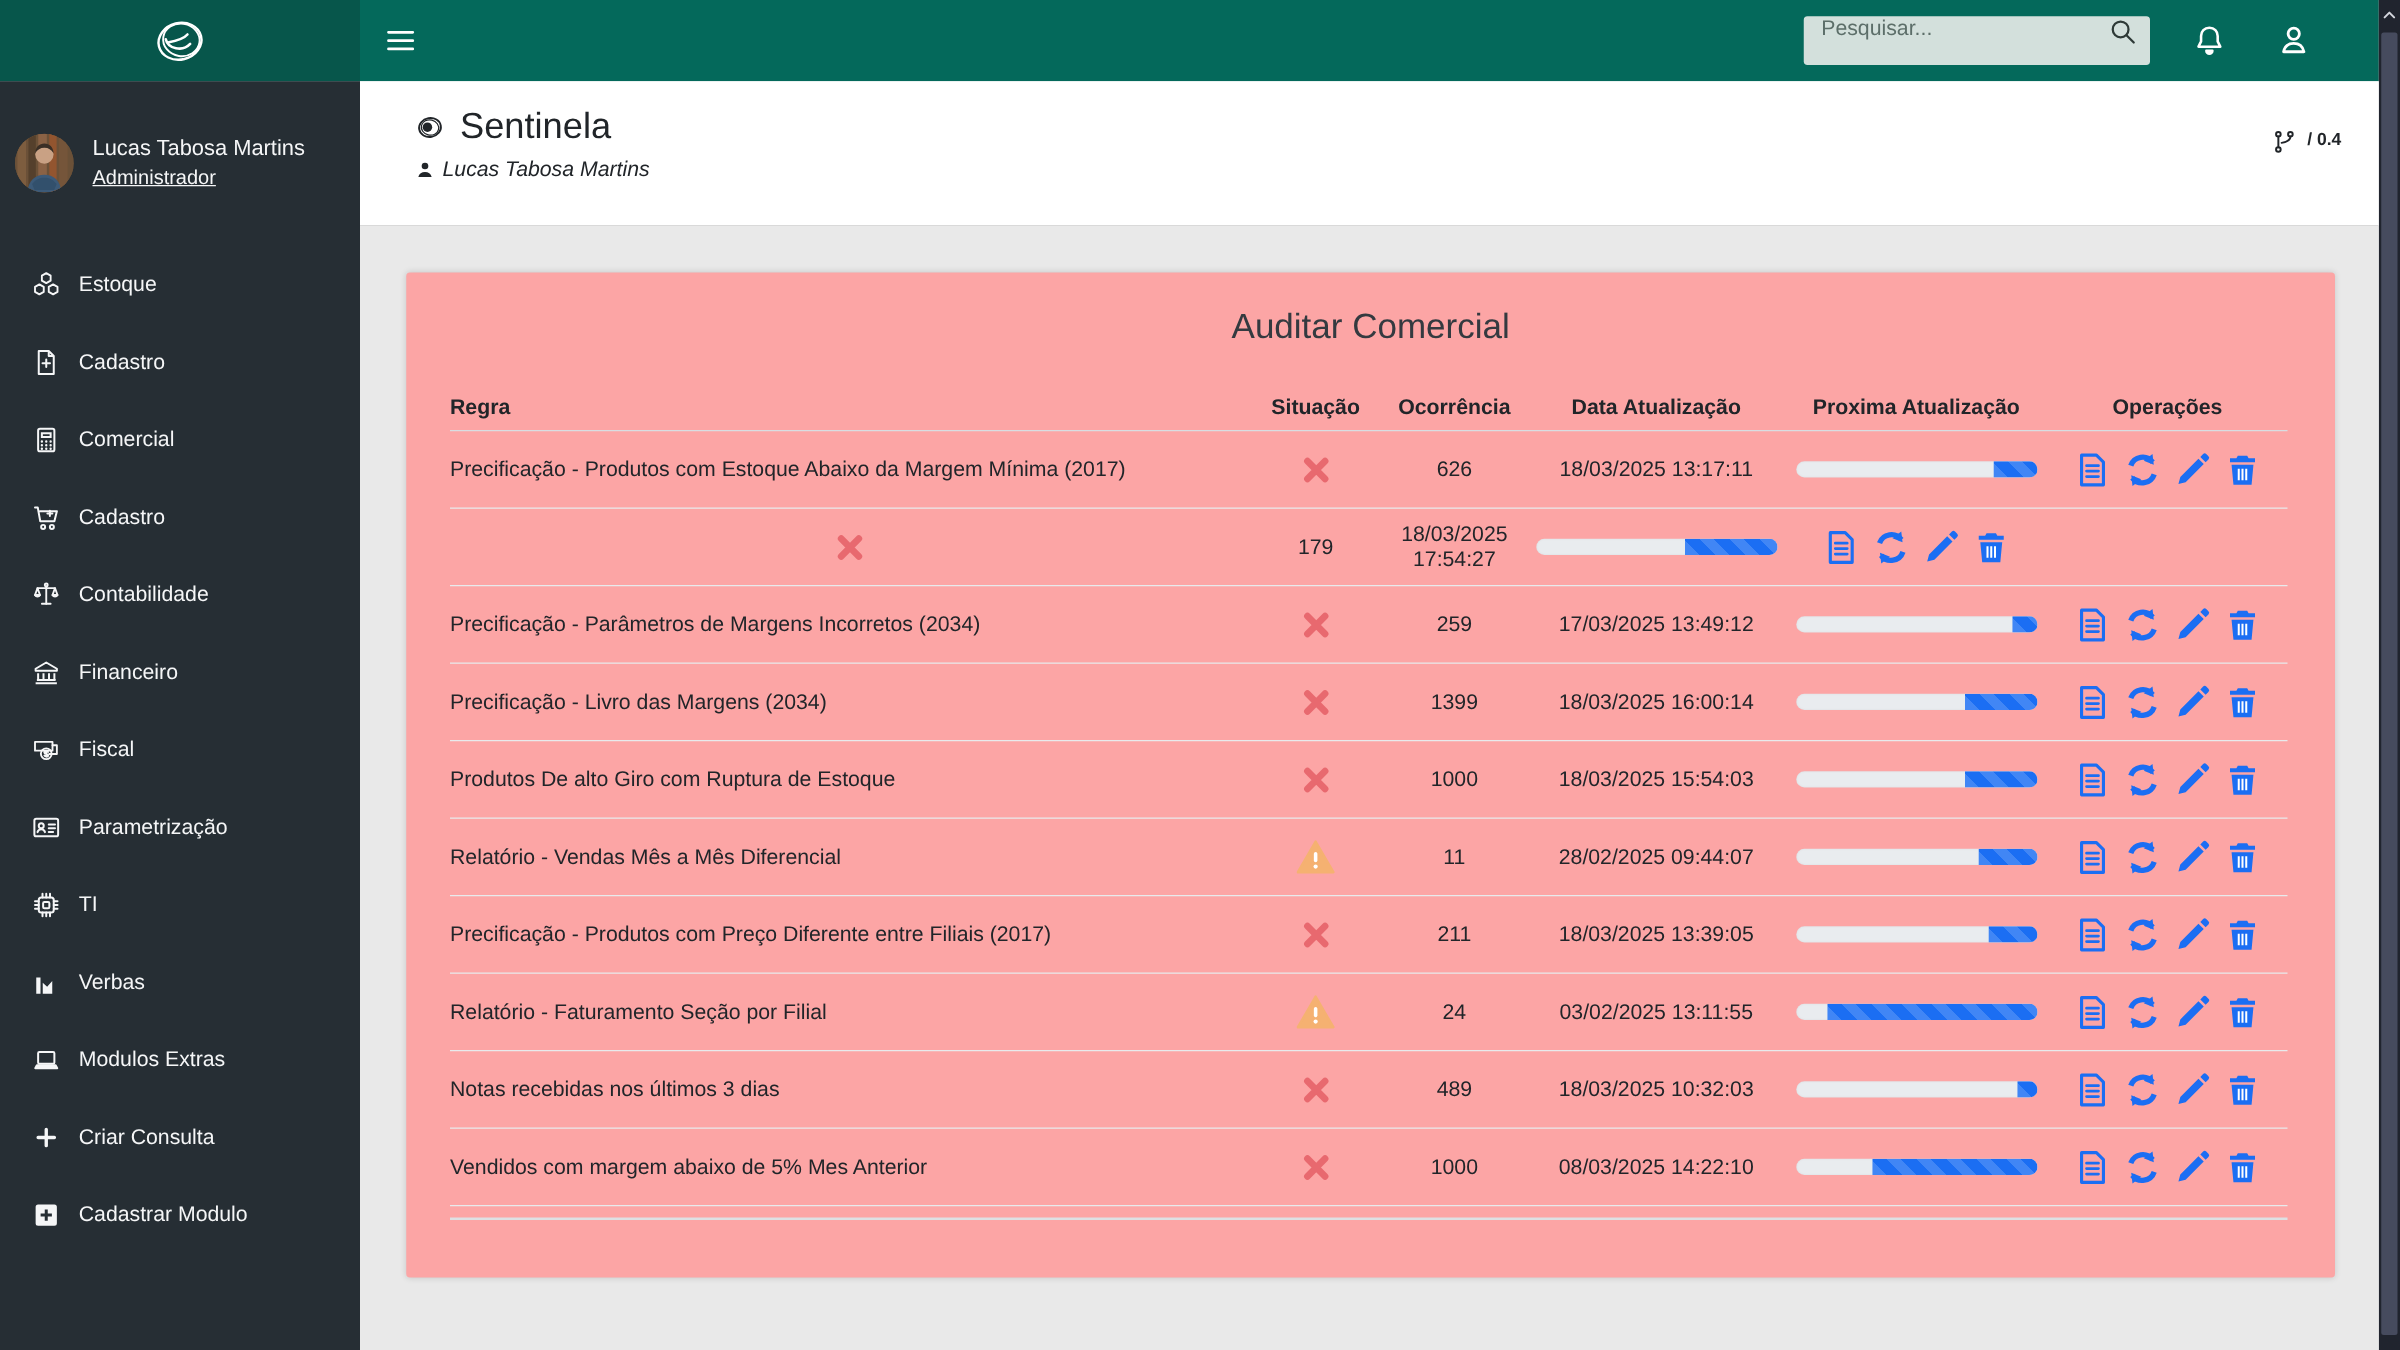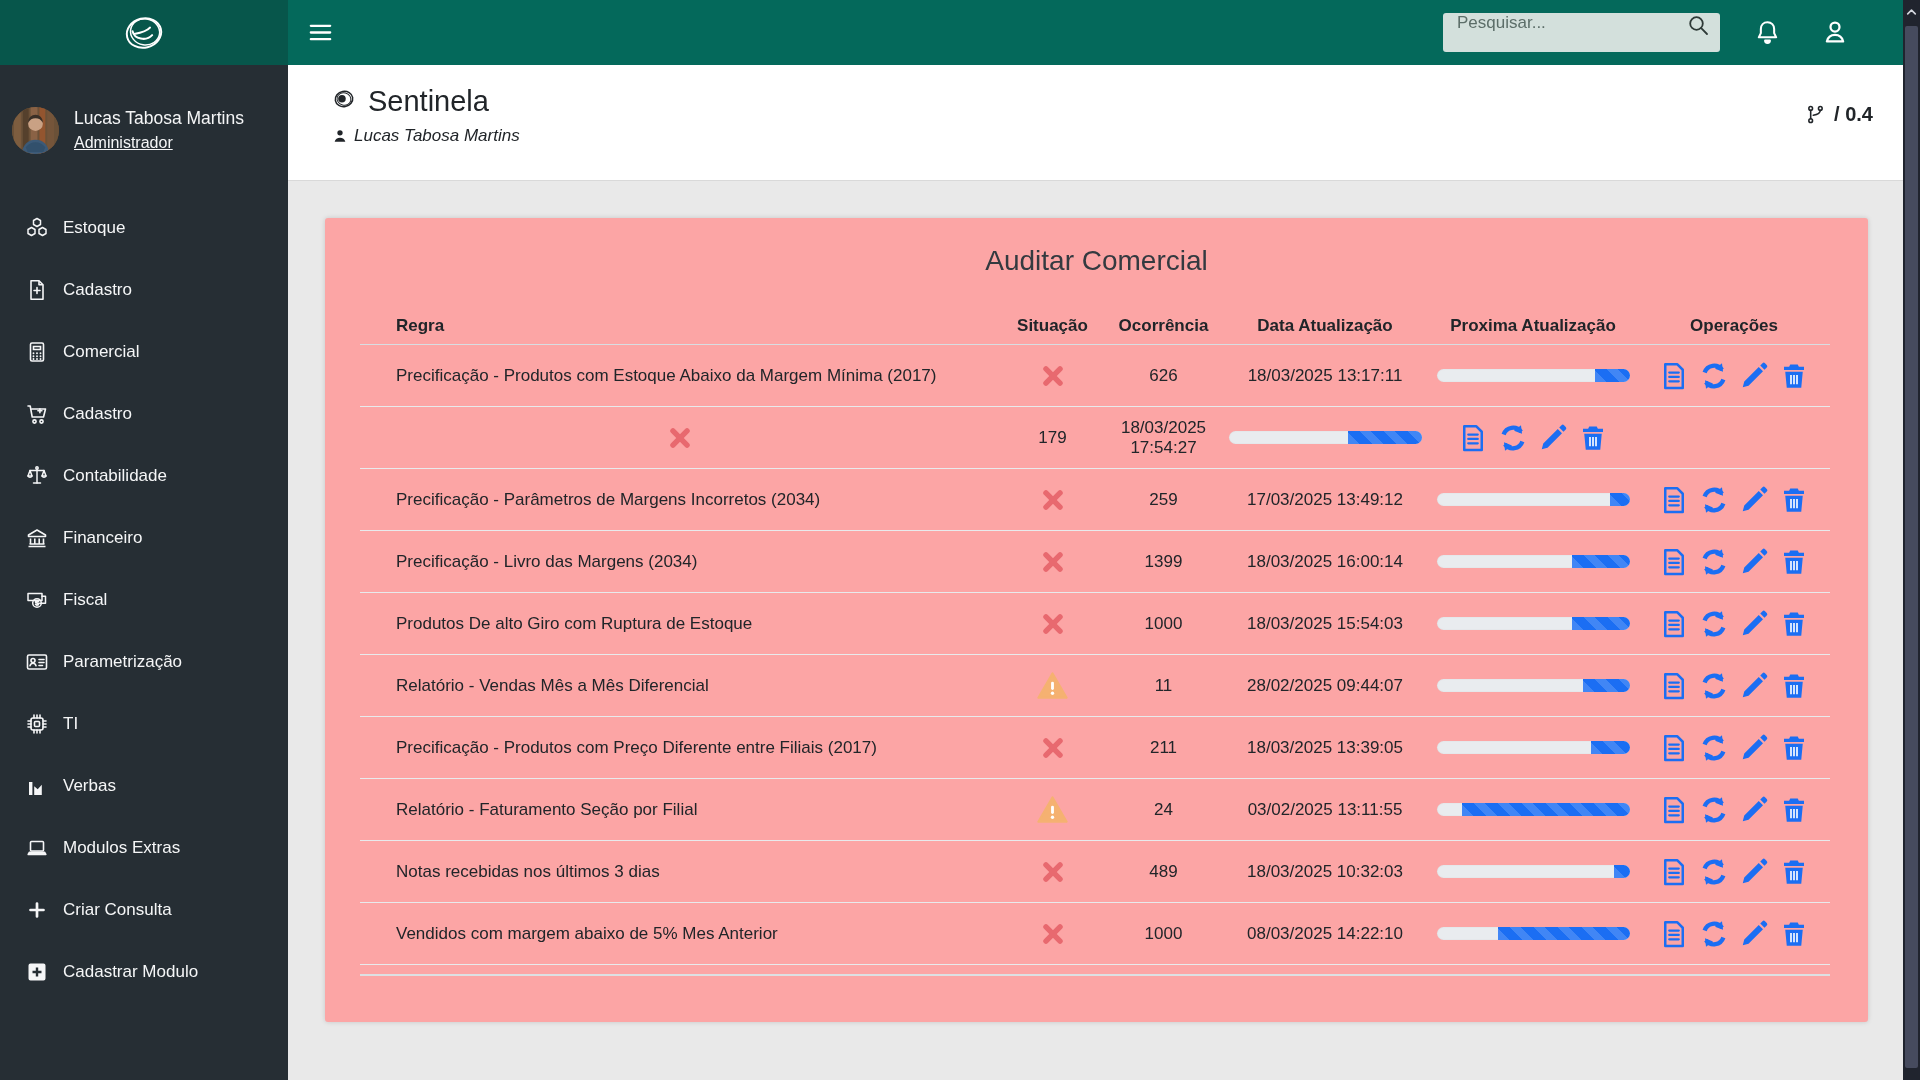--- a/index.html
+++ b/index.html
@@ -42,41 +42,41 @@
   .menu{position:absolute;left:0;top:132px;right:0;list-style:none;}
   .menu-item{height:62px;display:flex;align-items:center;padding:0 20px 0 25px;cursor:pointer;}
   .menu-icon{width:24px;height:24px;margin-right:14px;flex:0 0 24px;color:#f5f6f7;}
   .menu-label{font-size:17px;white-space:nowrap;}
   .chevron{margin-left:auto;width:17px;height:17px;color:#e8eaec;}
 
   
   .header{position:absolute;left:288px;top:65px;width:1615px;height:116px;background:#fff;
           border-bottom:1px solid #d9d9d9;}
   .header-inner{position:absolute;left:42px;top:20px;}
-  .title-row{display:flex;align-items:flex-start;gap:10px;}
+  .title-row{display:flex;align-items:center;gap:10px;}
   .sentinela-icon{width:28px;height:28px;}
   .page-title{font-size:29px;font-weight:400;color:#212529;}
   .subtitle-row{display:flex;align-items:center;gap:6px;margin-top:8px;margin-left:2px;}
   .subtitle-icon{width:16px;height:16px;color:#212529;}
   .subtitle-text{font-size:17px;font-style:italic;color:#212529;}
-  .version{position:absolute;right:30px;top:38px;display:flex;align-items:center;gap:8px;
-           font-size:20px;font-weight:700;color:#212529;}
+  .version{position:absolute;right:30px;top:38px;display:flex;align-items:flex-start;gap:8px;
+           font-size:14px;font-weight:700;color:#212529;}
   .branch-icon{width:21px;height:21px;color:#212529;}
 
   
   .page{position:absolute;left:288px;top:181px;width:1615px;height:899px;background:var(--page_bg);}
   .card{position:absolute;left:37px;top:37px;width:1543px;height:804px;background:#fca5a5;border-radius:3px;
         box-shadow:0 0 5px rgba(0,0,0,0.15);}
   .card-title{text-align:center;font-size:28px;line-height:34px;color:#343a40;margin-top:26px;font-weight:400;}
 
   .table{position:absolute;left:35px;top:90px;width:1470px;}
   .grid-row{display:grid;grid-template-columns:640px 105px 117px 206px 210px 192px;align-items:center;}
   .thead{height:37px;border-bottom:1px solid #d8dde2;font-weight:700;font-size:17px;color:#212529;}
   .trow{height:62px;border-bottom:1px solid #e8eaec;font-size:17px;color:#212529;}
-  .cell-left{text-align:left;padding-right:8px;margin-left:36px;}
+  .cell-left{text-align:left;padding-right:8px;}
   .cell-center{text-align:center;}
   .status-cell{display:flex;justify-content:center;align-items:center;}
   .status-icon-error{width:26px;height:26px;color:var(--error_red);}
   .status-icon-warning{width:31px;height:31px;color:var(--warning_orange);}
   .progress{width:193px;height:13px;background:var(--progress_track);border-radius:7px;margin:0 auto;
             position:relative;overflow:hidden;box-shadow:inset 0 0 2px rgba(0,0,0,0.07);}
   .progress-fill{position:absolute;right:0;top:0;bottom:0;background-color:var(--accent_blue);
             background-image:repeating-linear-gradient(45deg,rgba(255,255,255,0.17) 0 8px,transparent 8px 17px);}
   .ops-cell{display:flex;justify-content:center;align-items:center;gap:10px;}
   .op-icon{width:30px;height:30px;color:var(--accent_blue);cursor:pointer;}

